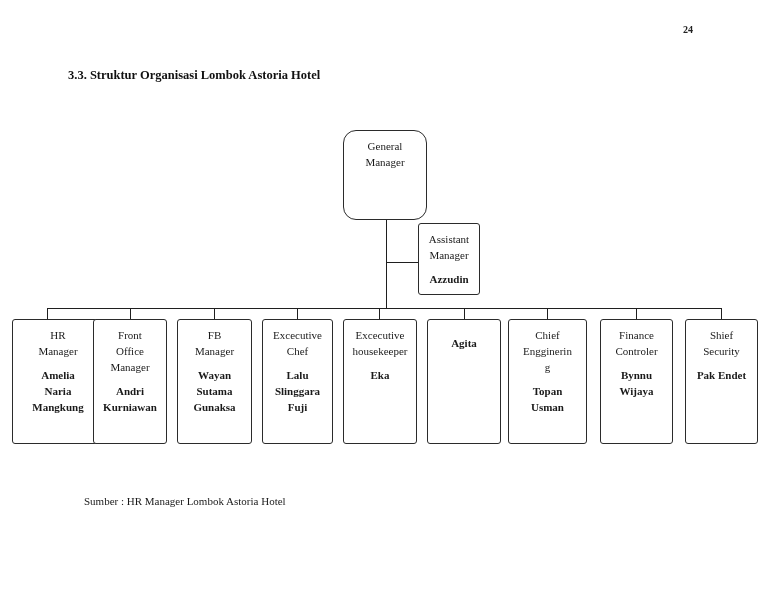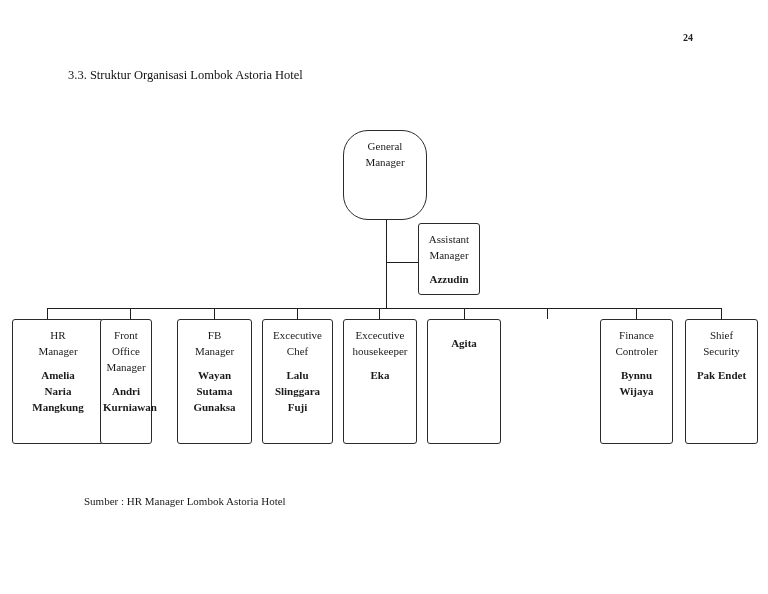--- a/index.html
+++ b/index.html
@@ -12,31 +12,31 @@
     width: 768px;
     height: 594px;
     background: #ffffff;
     font-family: "Liberation Serif", serif;
     color: #1a1a1a;
     overflow: hidden;
   }
   .page-number {
     position: absolute;
     left: 683px;
-    top: 32px;
+    top: 24px;
     font-size: 10px;
     font-weight: bold;
     color: #222;
   }
   .section-title {
     position: absolute;
     left: 68px;
     top: 68px;
     font-size: 12.5px;
-    font-weight: normal;
+    font-weight: bold;
     color: #111;
   }
   .source-caption {
     position: absolute;
     left: 84px;
     top: 467px;
     font-size: 11px;
     color: #1a1a1a;
     margin-top: 28px;
   }
@@ -55,26 +55,26 @@
     white-space: pre-line;
     display: block;
   }
   .box .name {
     white-space: pre-line;
     display: block;
     font-weight: bold;
     margin-top: 8px;
   }
   
-  .gm  { left: 343px; top: 130px; width: 84px; height: 90px; border-radius: 25px; }
+  .gm  { left: 343px; top: 130px; width: 84px; height: 90px; border-radius: 13px; }
   .am  { left: 418px; top: 223px; width: 62px; height: 72px; }
   
   .dept { top: 319px; height: 125px; }
   .d0 { left: 12px;  width: 92px; }
-  .d1 { left: 100px;  width: 52px; }
+  .d1 { left: 93px;  width: 74px; }
   .d2 { left: 177px; width: 75px; font-family: Liberation Serif, serif; }
   .d3 { left: 262px; width: 71px; }
   .d4 { left: 343px; width: 74px; }
   .d5 { left: 427px; width: 74px; }
   .d6 { left: 508px; width: 79px; }
   .d7 { left: 600px; width: 73px; }
   .d8 { left: 685px; width: 73px; }
   
   .line {
     position: absolute;
@@ -156,20 +156,27 @@
 Fuji</span>
   </div>
   <div class="box dept d4">
     <span class="title">Excecutive
 housekeeper</span>
     <span class="name">Eka</span>
   </div>
   <div class="box dept d5">
     <span class="name">Agita</span>
   </div>
+  <div class="box dept d6">
+    <span class="title">Chief
+Engginerin
+g</span>
+    <span class="name">Topan
+Usman</span>
+  </div>
   <div class="box dept d7">
     <span class="title">Finance
 Controler</span>
     <span class="name">Bynnu
 Wijaya</span>
   </div>
   <div class="box dept d8">
     <span class="title">Shief
 Security</span>
     <span class="name">Pak Endet</span>

